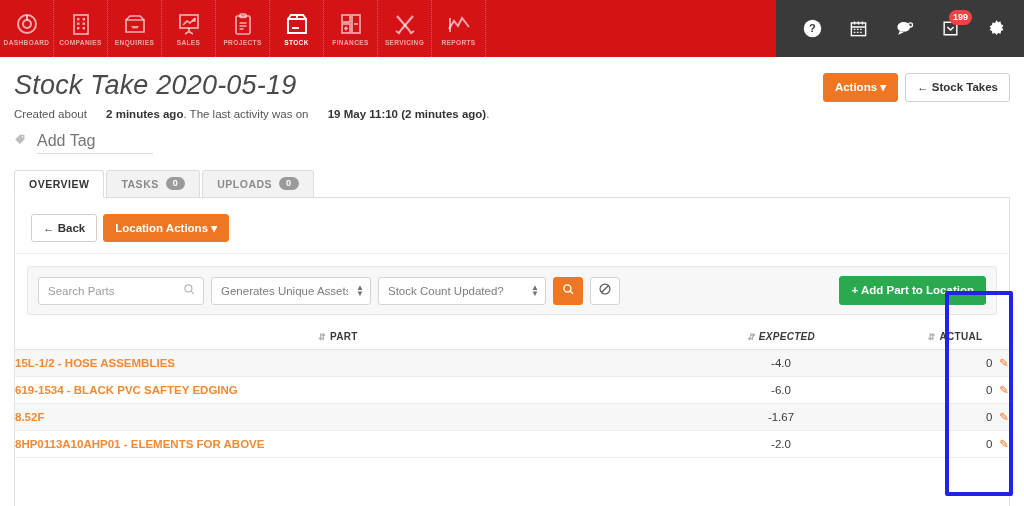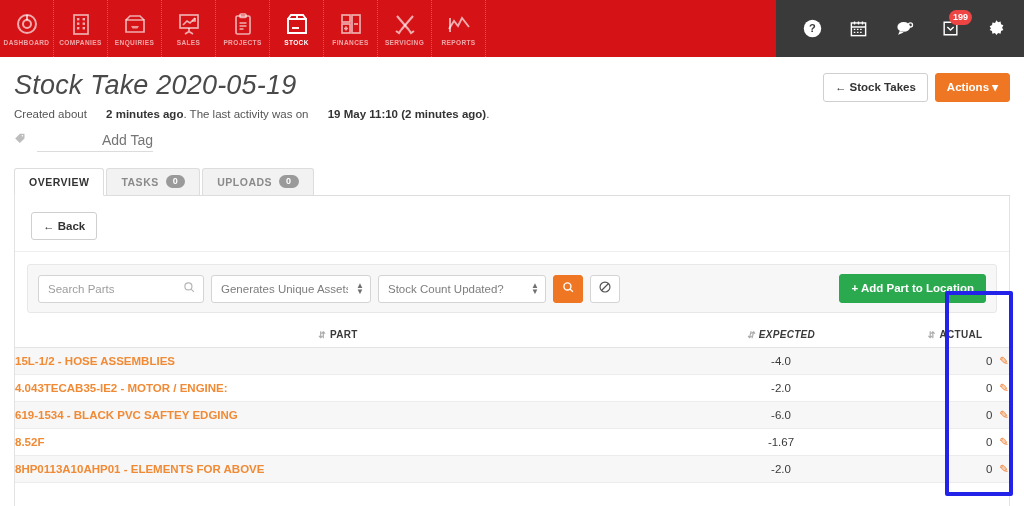--- a/index.html
+++ b/index.html
@@ -95,27 +95,26 @@
     display: flex;
     align-items: center;
     gap: 9px;
     margin-top: 11px;
   }
   .tag-icon { color: #b9b9b9; }
   .tag-input {
     border: none;
     border-bottom: 1px solid #dcdcdc;
     width: 116px;
-    font-size: 14px;
+    font-size: 16px;
     color: #9a9a9a;
     padding: 1px 0 3px 0;
     font-family: "Liberation Sans", sans-serif;
     background: transparent;
     outline: none;
-    text-align: right;
   }
 
   .head-btns {
     position: absolute;
     right: 14px;
     top: 16px;
     display: flex;
     gap: 7px;
   }
   .btn {
@@ -469,22 +468,22 @@
     <span class="tag-icon">
       <svg viewBox="0 0 24 24" width="14" height="14" fill="#bdbdbd">
         <path d="M2 11l8-8h8v8l-8 8z"></path>
           <circle cx="14.5" cy="6.5" r="1.3" fill="#fff"></circle>
       </svg>
     </span>
     <input class="tag-input" placeholder="Add Tag" style="">
   </div>
 
   <div class="head-btns">
+    <div class="btn btn-orange">Actions ▾</div>
     <div class="btn btn-default">← Stock Takes</div>
-    <div class="btn btn-orange">Actions ▾</div>
   </div>
 </div>
 
 <div class="tabs">
   <div class="tab active">
     <span>OVERVIEW</span>
   </div>
   <div class="tab">
     <span>TASKS</span>
     <span class="pill">0</span>
@@ -493,20 +492,21 @@
     <span>UPLOADS</span>
     <span class="pill">0</span>
   </div>
 </div>
 
 <div class="panel">
 
   <div class="panel-head">
     <div class="panel-btns">
       <div class="btn btn-default">← Back</div>
+      <div class="btn btn-orange">Location Actions ▾</div>
     </div>
   </div>
 
   <div class="filterbar">
     <div class="inp-wrap">
       <input class="inp" placeholder="Search Parts" style="">
       <span class="inp-ico">
         <svg viewBox="0 0 24 24" width="13" height="13" fill="none" stroke="#b5b5b5" stroke-width="2.2">
           <circle cx="10" cy="10" r="6.5"></circle>
             <path d="M15 15l5 5"></path>
@@ -565,25 +565,20 @@
         </th>
       </tr>
     </thead>
     <tbody>
       <tr>
         <td class="td-part">15L-1/2 - HOSE ASSEMBLIES</td>
         <td class="td-expected">-4.0</td>
         <td class="td-actual"><span>0</span><span class="pencil">✎</span></td>
       </tr>
       <tr>
-        <td class="td-part">4.043TECAB35-IE2 - MOTOR / ENGINE:</td>
-        <td class="td-expected">-2.0</td>
-        <td class="td-actual"><span>0</span><span class="pencil">✎</span></td>
-      </tr>
-      <tr>
         <td class="td-part">619-1534 - BLACK PVC SAFTEY EDGING</td>
         <td class="td-expected">-6.0</td>
         <td class="td-actual"><span>0</span><span class="pencil">✎</span></td>
       </tr>
       <tr>
         <td class="td-part">8.52F</td>
         <td class="td-expected">-1.67</td>
         <td class="td-actual"><span>0</span><span class="pencil">✎</span></td>
       </tr>
       <tr>

